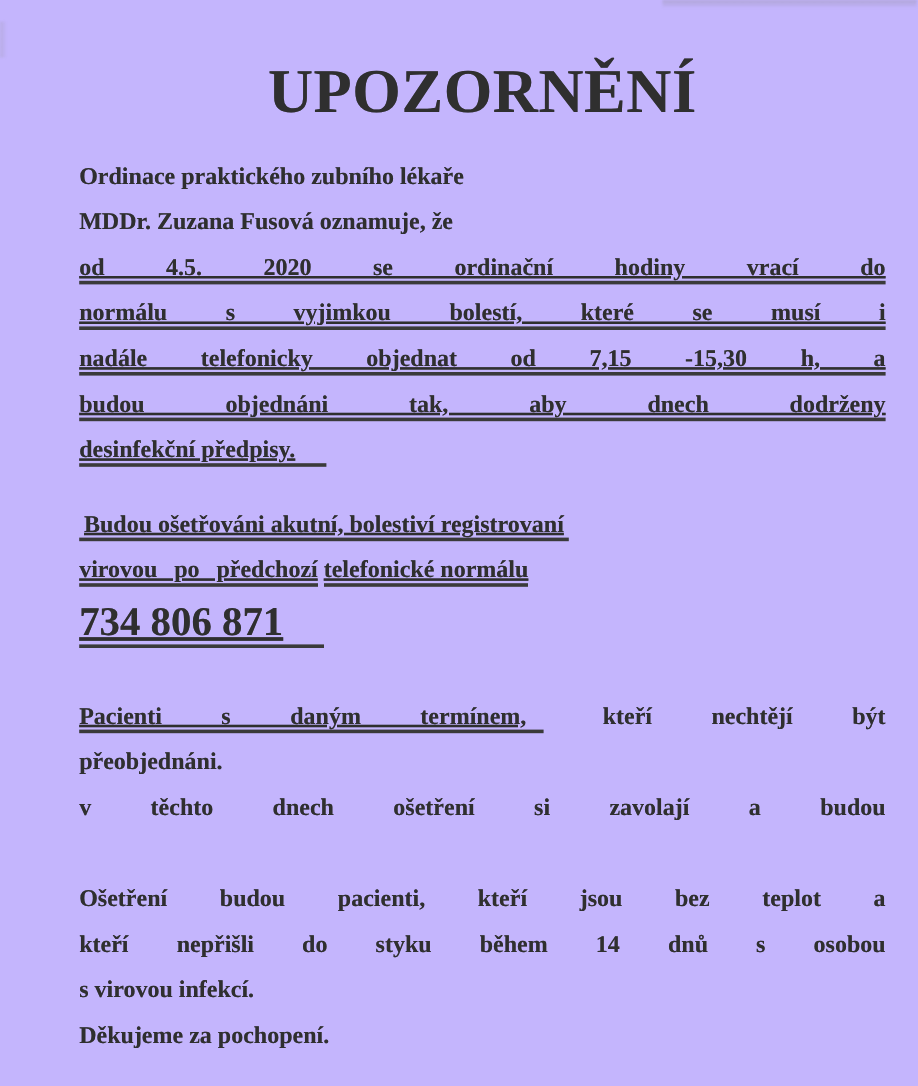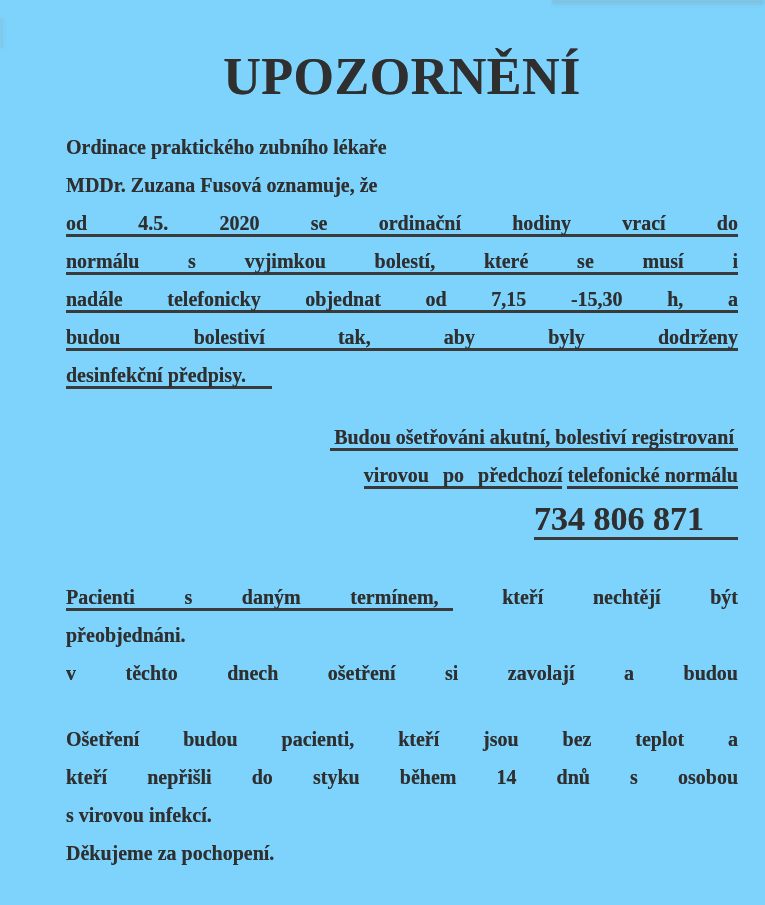--- a/index.html
+++ b/index.html
@@ -3,21 +3,21 @@
 <meta charset="utf-8">
 <style>
   html, body { margin: 0; padding: 0; background: #ffffff; }
 
   .page {
     position: relative;
     width: 765px;
     height: 905px;
     box-sizing: border-box;
     padding: 46px 27px 12px 66px;
-    background: #7dd3fc;
+    background: #c4b5fd;
     font-family: "Liberation Serif", "DejaVu Serif", serif;
     font-weight: bold;
     color: #2f2f2f;
     overflow: hidden;
     text-shadow: 0 0 0.5px rgba(40,40,40,0.55);
   }
 
   
   .smudge-top {
     position: absolute; top: 0; left: 552px; width: 212px; height: 7px;
@@ -37,56 +37,56 @@
     letter-spacing: 0.5px;
     text-align: center;
     font-weight: bold;
   }
 
   .line {
     font-size: 20px;
     line-height: 38px;
   }
   .left   { text-align: left; }
-  .center { text-align: right; }
+  .center { text-align: left; }
   .just   { text-align: justify; text-align-last: justify; }
 
   
-  .ul { border-bottom: 3px solid #3a3a3a; }
+  .ul { border-bottom: 3px solid #3a3a3a; text-decoration: underline; }
   .ext14 { padding-right: 14px; }
   .ext26 { padding-right: 26px; }
   .ext34 { padding-right: 34px; }
   .pad4  { padding: 0 4px; }
   .wide-spaces { word-spacing: 9px; }
 
   .section-acute     { margin-top: 24px; }
   .phone-line        { font-size: 34px; line-height: 46px; margin-top: 2px; }
   .section-resched   { margin-top: 36px; }
-  .section-closing   { margin-top: 28px; }
+  .section-closing   { margin-top: 38px; }
 </style>
 </head>
 <body>
 
 <div class="page">
 
   <div class="smudge-top"></div>
   <div class="smudge-left"></div>
 
   <h1 class="title">UPOZORNĚNÍ</h1>
 
   <div>
     <div class="line left">Ordinace praktického zubního lékaře</div>
     <div class="line left">MDDr. Zuzana Fusová oznamuje, že</div>
   </div>
 
   <div>
     <div class="line just"><span class="ul">od 4.5. 2020 se ordinační hodiny vrací do</span></div>
     <div class="line just"><span class="ul">normálu s vyjimkou bolestí, které se musí i</span></div>
     <div class="line just"><span class="ul">nadále telefonicky objednat od 7,15 -15,30 h, a</span></div>
-    <div class="line just"><span class="ul">budou bolestiví tak, aby byly dodrženy</span></div>
+    <div class="line just"><span class="ul">budou objednáni tak, aby dnech dodrženy</span></div>
     <div class="line left"><span class="ul ext26">desinfekční předpisy.</span></div>
   </div>
 
   <div class="section-acute">
     <div class="line center"><span class="ul pad4">Budou ošetřováni akutní, bolestiví registrovaní</span></div>
     <div class="line center"><span class="ul wide-spaces">virovou po předchozí</span> <span class="ul">telefonické normálu</span></div>
     <div class="line center phone-line"><span class="ul ext34">734 806 871</span></div>
   </div>
 
   <div class="section-resched">

